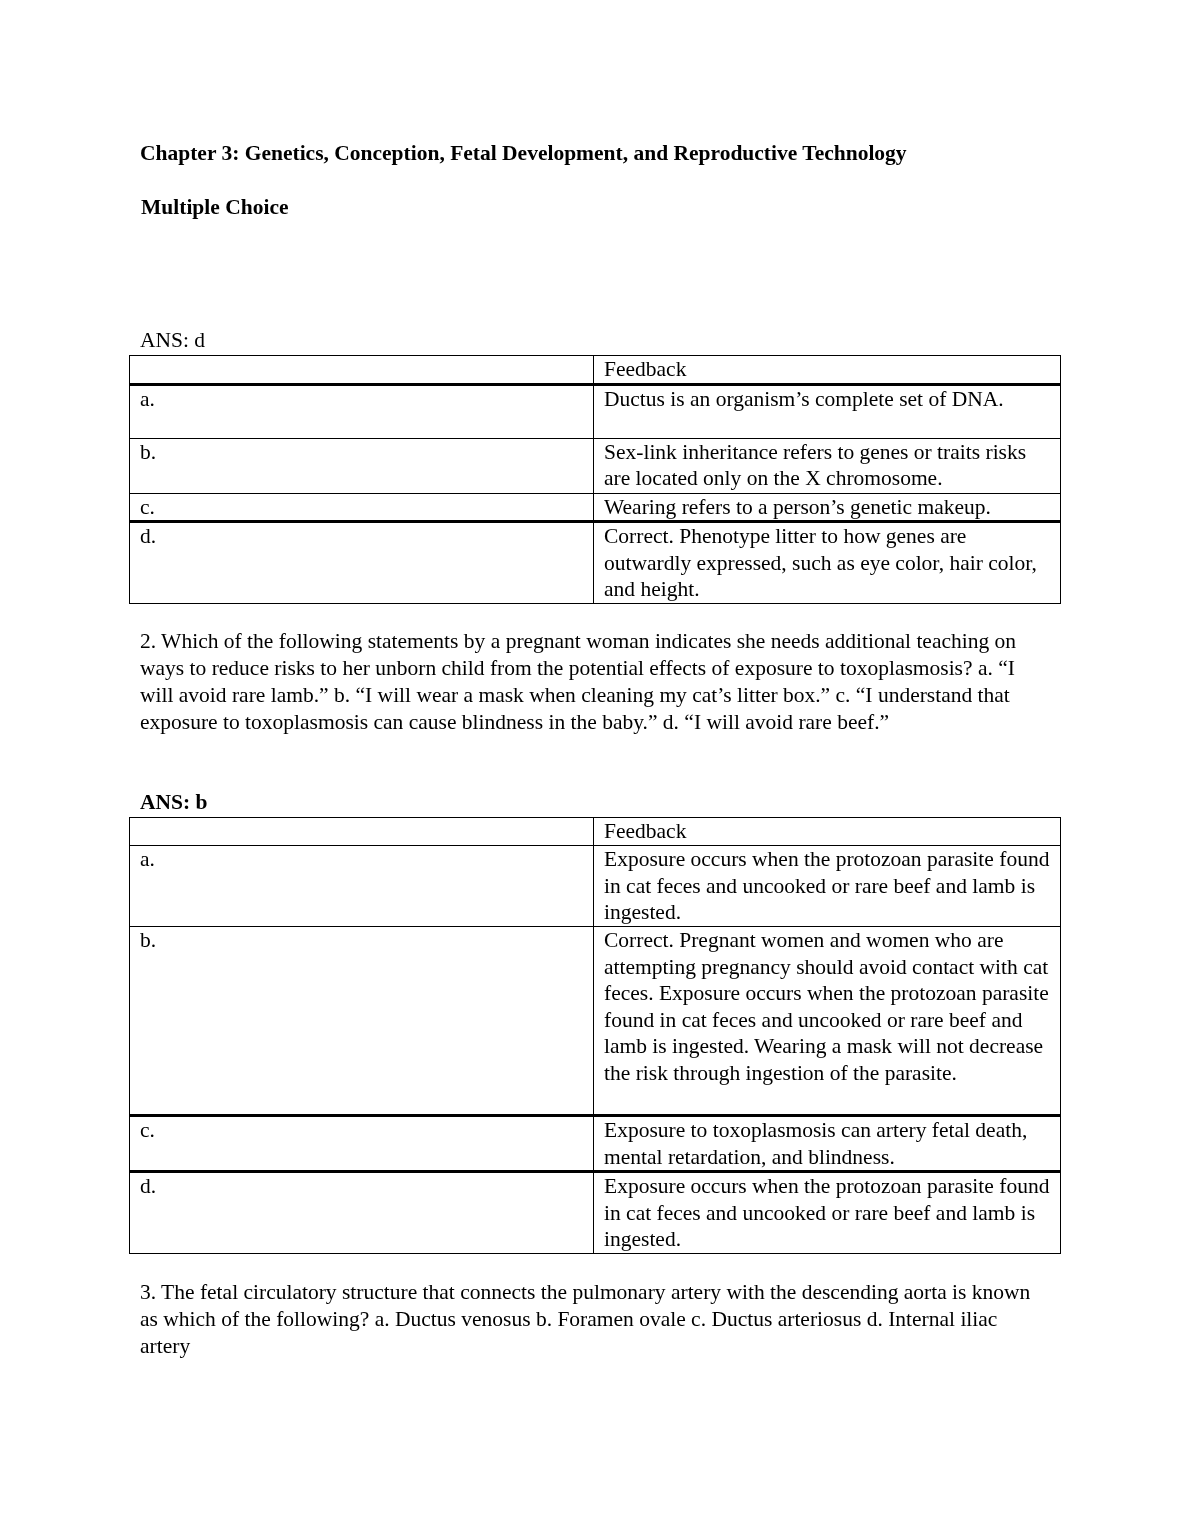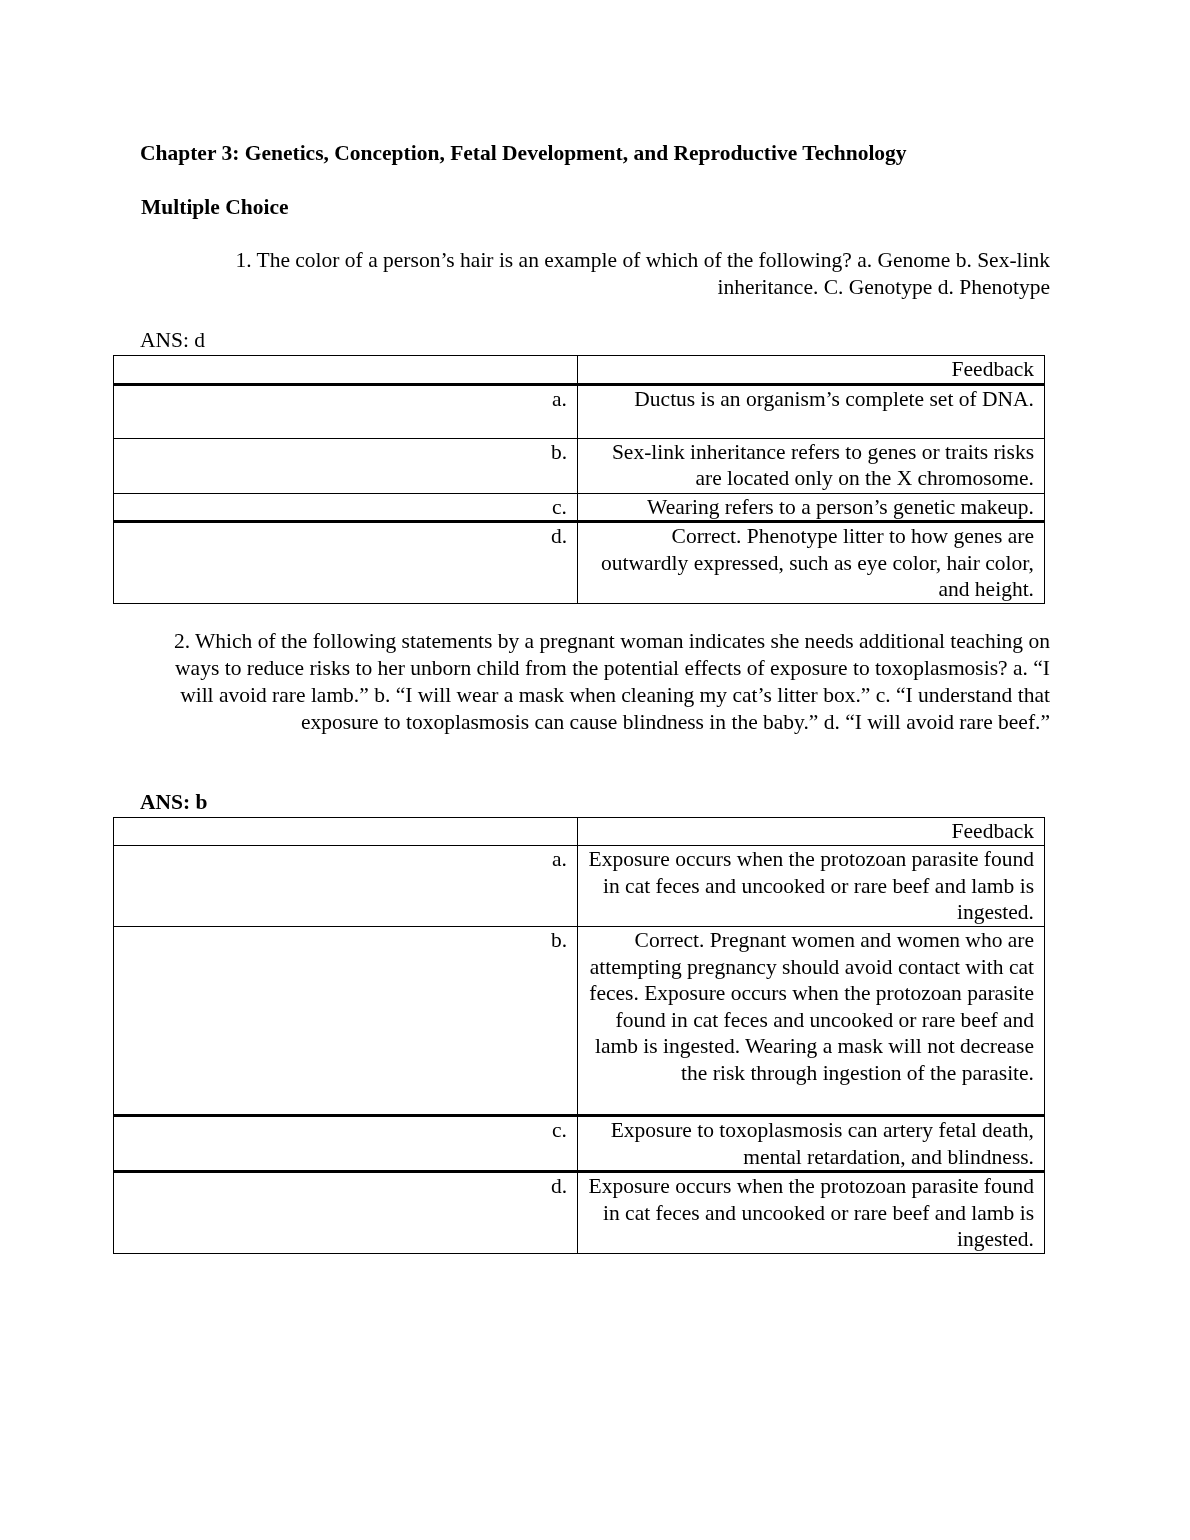--- a/index.html
+++ b/index.html
@@ -1,46 +1,45 @@
 <!DOCTYPE html>
 <html><head>
   <meta charset="utf-8">
   <style>
     html, body { margin: 0; padding: 0; background: #ffffff; }
     body {
       width: 1190px; height: 1540px; position: relative; overflow: hidden;
       font-family: "Liberation Serif", "DejaVu Serif", serif;
       color: #000; font-size: 21.5px; line-height: 27px;
     }
-    .page { position: absolute; left: 0; top: 0; width: 1190px; height: 1540px; text-align: right; }
+    .page { position: absolute; left: 0; top: 0; width: 1190px; height: 1540px; }
     .abs { position: absolute; }
     .title { left: 140px; top: 140px; font-weight: bold; white-space: nowrap; }
     .subtitle { left: 141px; top: 194px; font-weight: bold; }
     .para { left: 140px; width: 910px; }
     .ans { left: 140px; }
     table.fb {
-      position: absolute; left: 113px; width: 932px;
+      position: absolute; left: 129px; width: 932px;
       border-collapse: collapse; table-layout: fixed;
     }
     table.fb td {
       border: 1px solid #000; vertical-align: top;
       padding: 0 10px 0 10px; line-height: 26.5px;
     }
     table.fb td.lbl { width: 443px; }
     table.fb tr.thick td { border-top: 3px solid #000; }
   </style>
 </head>
 <body>
 
 <div class="page">
 
   <div class="abs title">Chapter 3: Genetics, Conception, Fetal Development, and Reproductive Technology</div>
   <div class="abs subtitle">Multiple Choice</div>
 
-  <div class="abs para" style="top:247px;">1. The color of a person’s hair is an example of which of the following? a. Genome b. Sex-link inheritance. C. Genotype d. Phenotype</div>
   <div class="abs ans" style="top:327px;">ANS: d</div>
 
   <table class="fb" style="top:355px;">
     <tbody>
         <tr style="height:28px;">
       <td class="lbl"></td>
       <td>Feedback</td>
     </tr>
     <tr class="thick" style="height:54px;">
       <td class="lbl">a.</td>
@@ -82,14 +81,15 @@
       <td class="lbl">c.</td>
       <td>Exposure to toxoplasmosis can artery fetal death, mental retardation, and blindness.</td>
     </tr>
     <tr class="thick" style="height:81px;">
       <td class="lbl">d.</td>
       <td>Exposure occurs when the protozoan parasite found in cat feces and uncooked or rare beef and lamb is ingested.</td>
     </tr>
   </tbody>
     </table>
 
+  <div class="abs para" style="top:1279px;">3. The fetal circulatory structure that connects the pulmonary artery with the descending aorta is known as which of the following? a. Ductus venosus b. Foramen ovale c. Ductus arteriosus d. Internal iliac artery</div>
 
 </div>
 
 </body></html>

